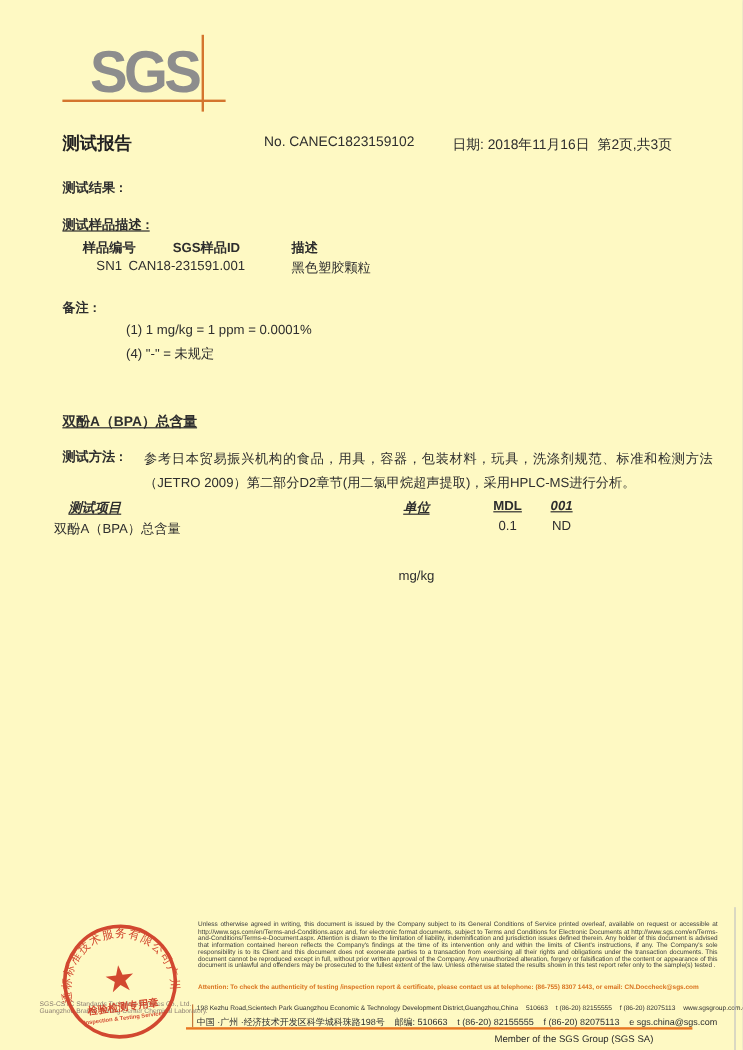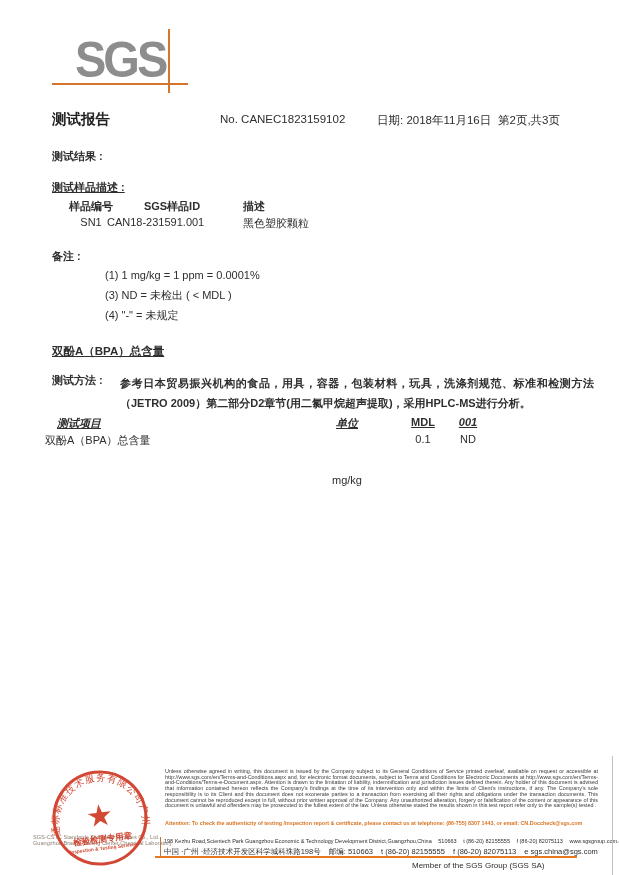--- a/index.html
+++ b/index.html
@@ -1,17 +1,17 @@
 <!DOCTYPE html>
 <html><head>
 <meta charset="utf-8">
 <style>
   html,body{margin:0;padding:0;background:#e9e9e9;}
   .page{
-    position:relative;width:619px;height:875px;background:#ffffff;
+    position:relative;width:619px;height:875px;background:#fef9c3;
     font-family:"Liberation Sans","DejaVu Sans",sans-serif;color:#2e2e2e;
     overflow:hidden;margin:0 auto;box-shadow:0 0 4px rgba(0,0,0,.25);
   }
 
   
   .logo-text{
     position:absolute;left:75px;top:36px;font-size:47px;font-weight:bold;
     color:#8d8d8d;letter-spacing:-3px;transform:scaleY(1.05);line-height:1;
   }
   .logo-hline{position:absolute;left:52px;top:83px;width:136px;height:2px;background:#d4752e;}
@@ -33,21 +33,21 @@
   .st-h3{position:absolute;left:243px;top:199px;font-weight:bold;}
   .st-r1{position:absolute;left:46px;top:216px;width:90px;text-align:center;}
   .st-r2{position:absolute;left:107px;top:216px;width:130px;}
   .st-r3{position:absolute;left:243px;top:216px;}
 
   .notes-label{position:absolute;left:52px;top:249px;}
   .notes{position:absolute;left:105px;top:265px;font-size:11px;line-height:20px;}
 
   .bpa-heading{position:absolute;left:52px;top:344px;font-size:11.5px;font-weight:bold;text-decoration:underline;}
   .method-label{position:absolute;left:52px;top:373px;}
-  .method-text{position:absolute;left:120px;top:373px;width:474px;font-size:11px;line-height:20px;text-align:justify;font-weight:bold;}
+  .method-text{position:absolute;left:120px;top:373px;width:474px;font-size:11px;line-height:20px;text-align:justify;}
 
   .rt-item-h{position:absolute;left:57px;top:416px;font-style:italic;text-decoration:underline;font-weight:bold;}
   .rt-unit-h{position:absolute;left:317px;top:416px;width:60px;text-align:center;font-style:italic;text-decoration:underline;font-weight:bold;}
   .rt-mdl-h{position:absolute;left:398px;top:416px;width:50px;text-align:center;text-decoration:underline;font-weight:bold;}
   .rt-smp-h{position:absolute;left:443px;top:416px;width:50px;text-align:center;font-style:italic;text-decoration:underline;font-weight:bold;}
   .rt-item{position:absolute;left:45px;top:433px;}
   .rt-unit{position:absolute;left:317px;top:433px;width:60px;text-align:center;margin-top:41px;}
   .rt-mdl{position:absolute;left:398px;top:433px;width:50px;text-align:center;}
   .rt-smp{position:absolute;left:443px;top:433px;width:50px;text-align:center;}
 
@@ -92,21 +92,20 @@
   <div class="lbl st-h1">样品编号</div>
   <div class="lbl st-h2">SGS样品ID</div>
   <div class="lbl st-h3">描述</div>
   <div class="lbl st-r1">SN1</div>
   <div class="lbl st-r2">CAN18-231591.001</div>
   <div class="lbl st-r3">黑色塑胶颗粒</div>
 
   <div class="lbl bold notes-label">备注 :</div>
   <div class="notes">
     <div>(1) 1 mg/kg = 1 ppm = 0.0001%</div>
-    <div>(3) ND = 未检出 ( &lt; MDL )</div>
     <div>(4) "-" = 未规定</div>
   </div>
 
   <div class="bpa-heading">双酚A（BPA）总含量</div>
 
   <div class="lbl bold method-label">测试方法 :</div>
   <div class="method-text">参考日本贸易振兴机构的食品，用具，容器，包装材料，玩具，洗涤剂规范、标准和检测方法（JETRO 2009）第二部分D2章节(用二氯甲烷超声提取)，采用HPLC-MS进行分析。</div>
 
   <div class="lbl rt-item-h">测试项目</div>
   <div class="lbl rt-unit-h">单位</div>

